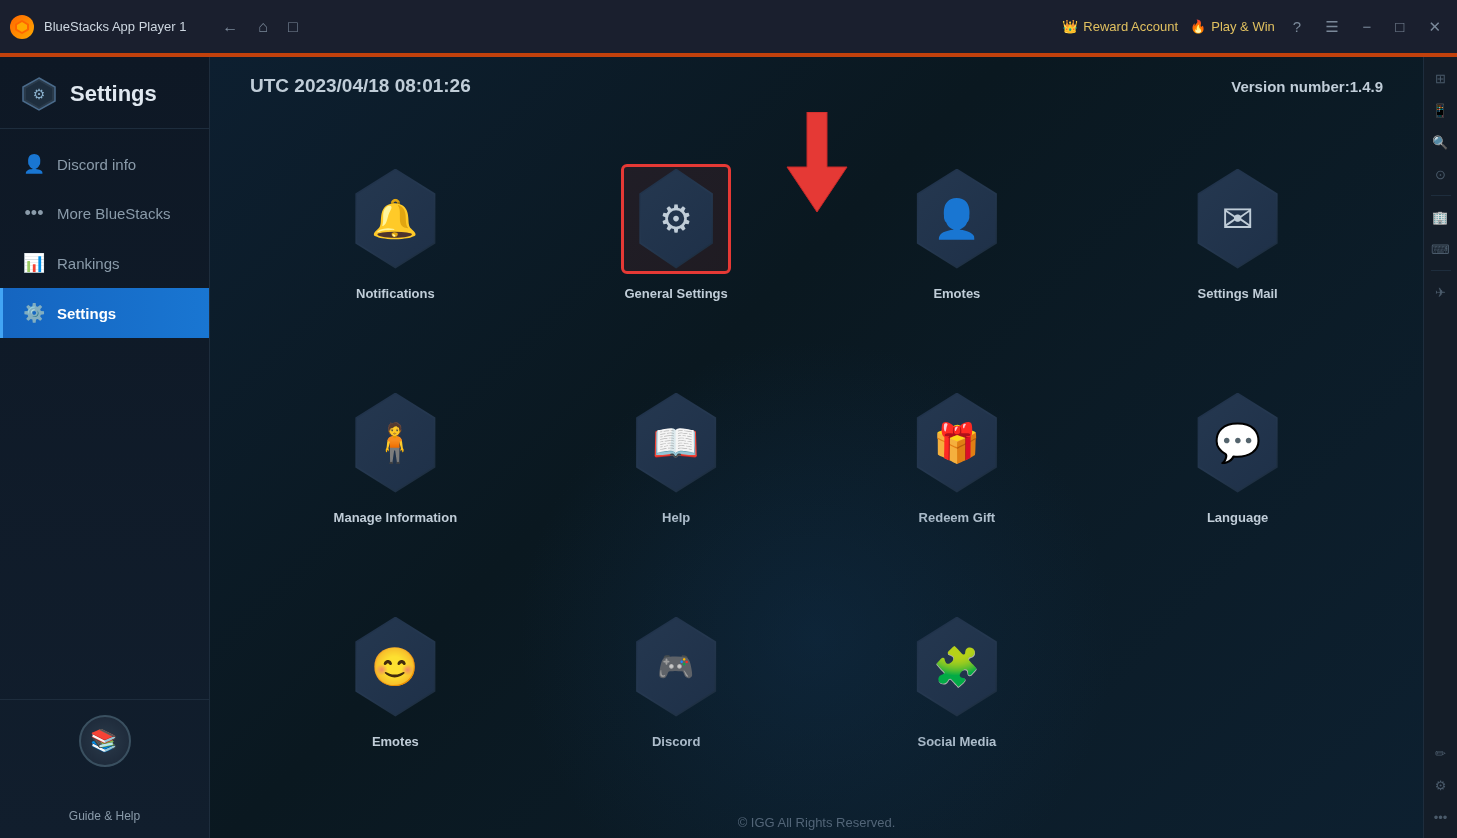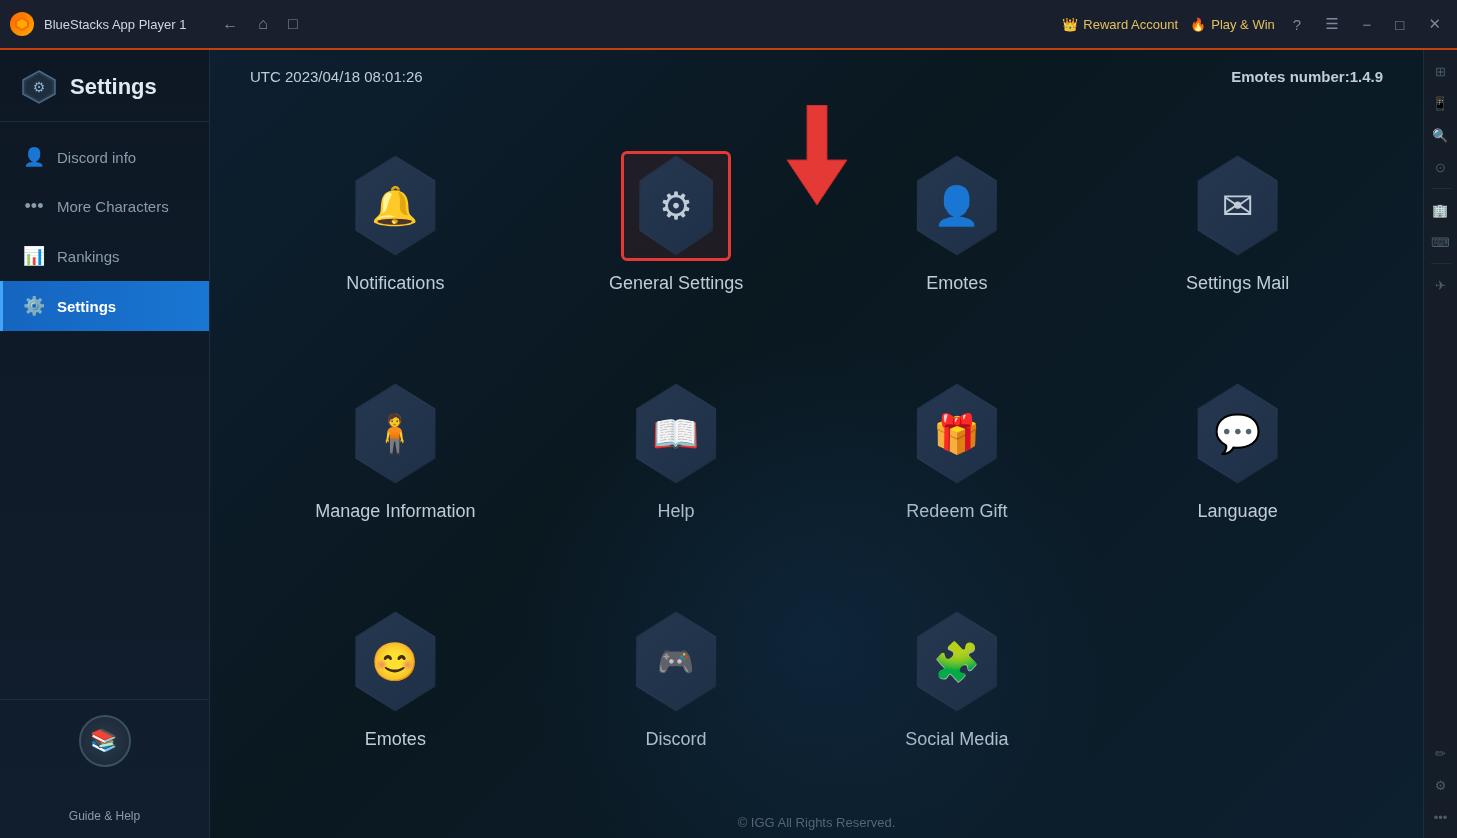--- a/index.html
+++ b/index.html
@@ -8,27 +8,27 @@
       height: 838px;
       overflow: hidden;
       font-family: 'Segoe UI', Arial, sans-serif;
       background: #0a1520;
       display: flex;
       flex-direction: column;
     }
 
     
     .top-bar {
-      height: 50px;
+      height: 57px;
       background: #1a1f2e;
       display: flex;
       align-items: center;
       padding: 0 10px;
       gap: 10px;
-      border-bottom: 2px solid #c2410c;
+      border-bottom: 4px solid #c2410c;
       flex-shrink: 0;
     }
     .top-bar-logo {
       width: 24px;
       height: 24px;
       border-radius: 50%;
       background: linear-gradient(135deg, #ff6600, #ffaa00);
       display: flex;align-items:center;justify-content:center;
       font-size:12px;color:white;font-weight:bold;
     }
@@ -196,22 +196,22 @@
 
     .panel-header {
       display: flex;
       justify-content: space-between;
       align-items: center;
       padding: 18px 40px;
       flex-shrink: 0;
     }
     .panel-timestamp {
       color: #c0cdd8;
-      font-size: 15px;
-      font-weight: 400;
+      font-size: 19px;
+      font-weight: 700;
     }
     .panel-version {
       color: #c0cdd8;
       font-size: 15px;
       font-weight: 600;
     }
 
     
     .arrow-annotation {
       position: absolute;
@@ -271,22 +271,22 @@
     }
     .diamond-icon {
       font-size: 38px;
       color: #c0cdd8;
       z-index: 1;
       position: relative;
     }
 
     .grid-label {
       color: #c0cdd8;
-      font-size: 18px;
-      font-weight: 400;
+      font-size: 13px;
+      font-weight: 700;
       text-align: center;
     }
 
     
     .general-settings-item .grid-icon-wrap {
       border: 3px solid #e53935;
       border-radius: 4px;
       padding: 5px;
       background: rgba(229,57,53,0.08);
     }
@@ -381,21 +381,21 @@
       <span class="sidebar-title">Settings</span>
     </div>
 
     <nav class="sidebar-nav">
       <div class="sidebar-item">
         <span class="sidebar-item-icon">👤</span>
         <span>Discord info</span>
       </div>
       <div class="sidebar-item">
         <span class="sidebar-item-icon">•••</span>
-        <span>More Characters</span>
+        <span>More BlueStacks</span>
       </div>
       <div class="sidebar-item">
         <span class="sidebar-item-icon">📊</span>
         <span>Rankings</span>
       </div>
       <div class="sidebar-item active">
         <span class="sidebar-item-icon">⚙️</span>
         <span>Settings</span>
       </div>
     </nav>
@@ -411,21 +411,21 @@
   <div class="right-panel">
 
     <div class="arrow-annotation">
       <svg width="80" height="100" viewBox="0 0 80 100">
         <polygon points="40,100 10,55 30,55 30,0 50,0 50,55 70,55" fill="#e53935" stroke="#c62828" stroke-width="1"></polygon>
       </svg>
     </div>
 
     <div class="panel-header">
       <span class="panel-timestamp">UTC 2023/04/18 08:01:26</span>
-      <span class="panel-version">Emotes number:1.4.9</span>
+      <span class="panel-version">Version number:1.4.9</span>
     </div>
 
     <div class="settings-grid">
 
       <div class="grid-item">
         <div class="grid-icon-wrap">
           <div class="diamond-shape">
             <span class="diamond-icon">🔔</span>
           </div>
         </div>

